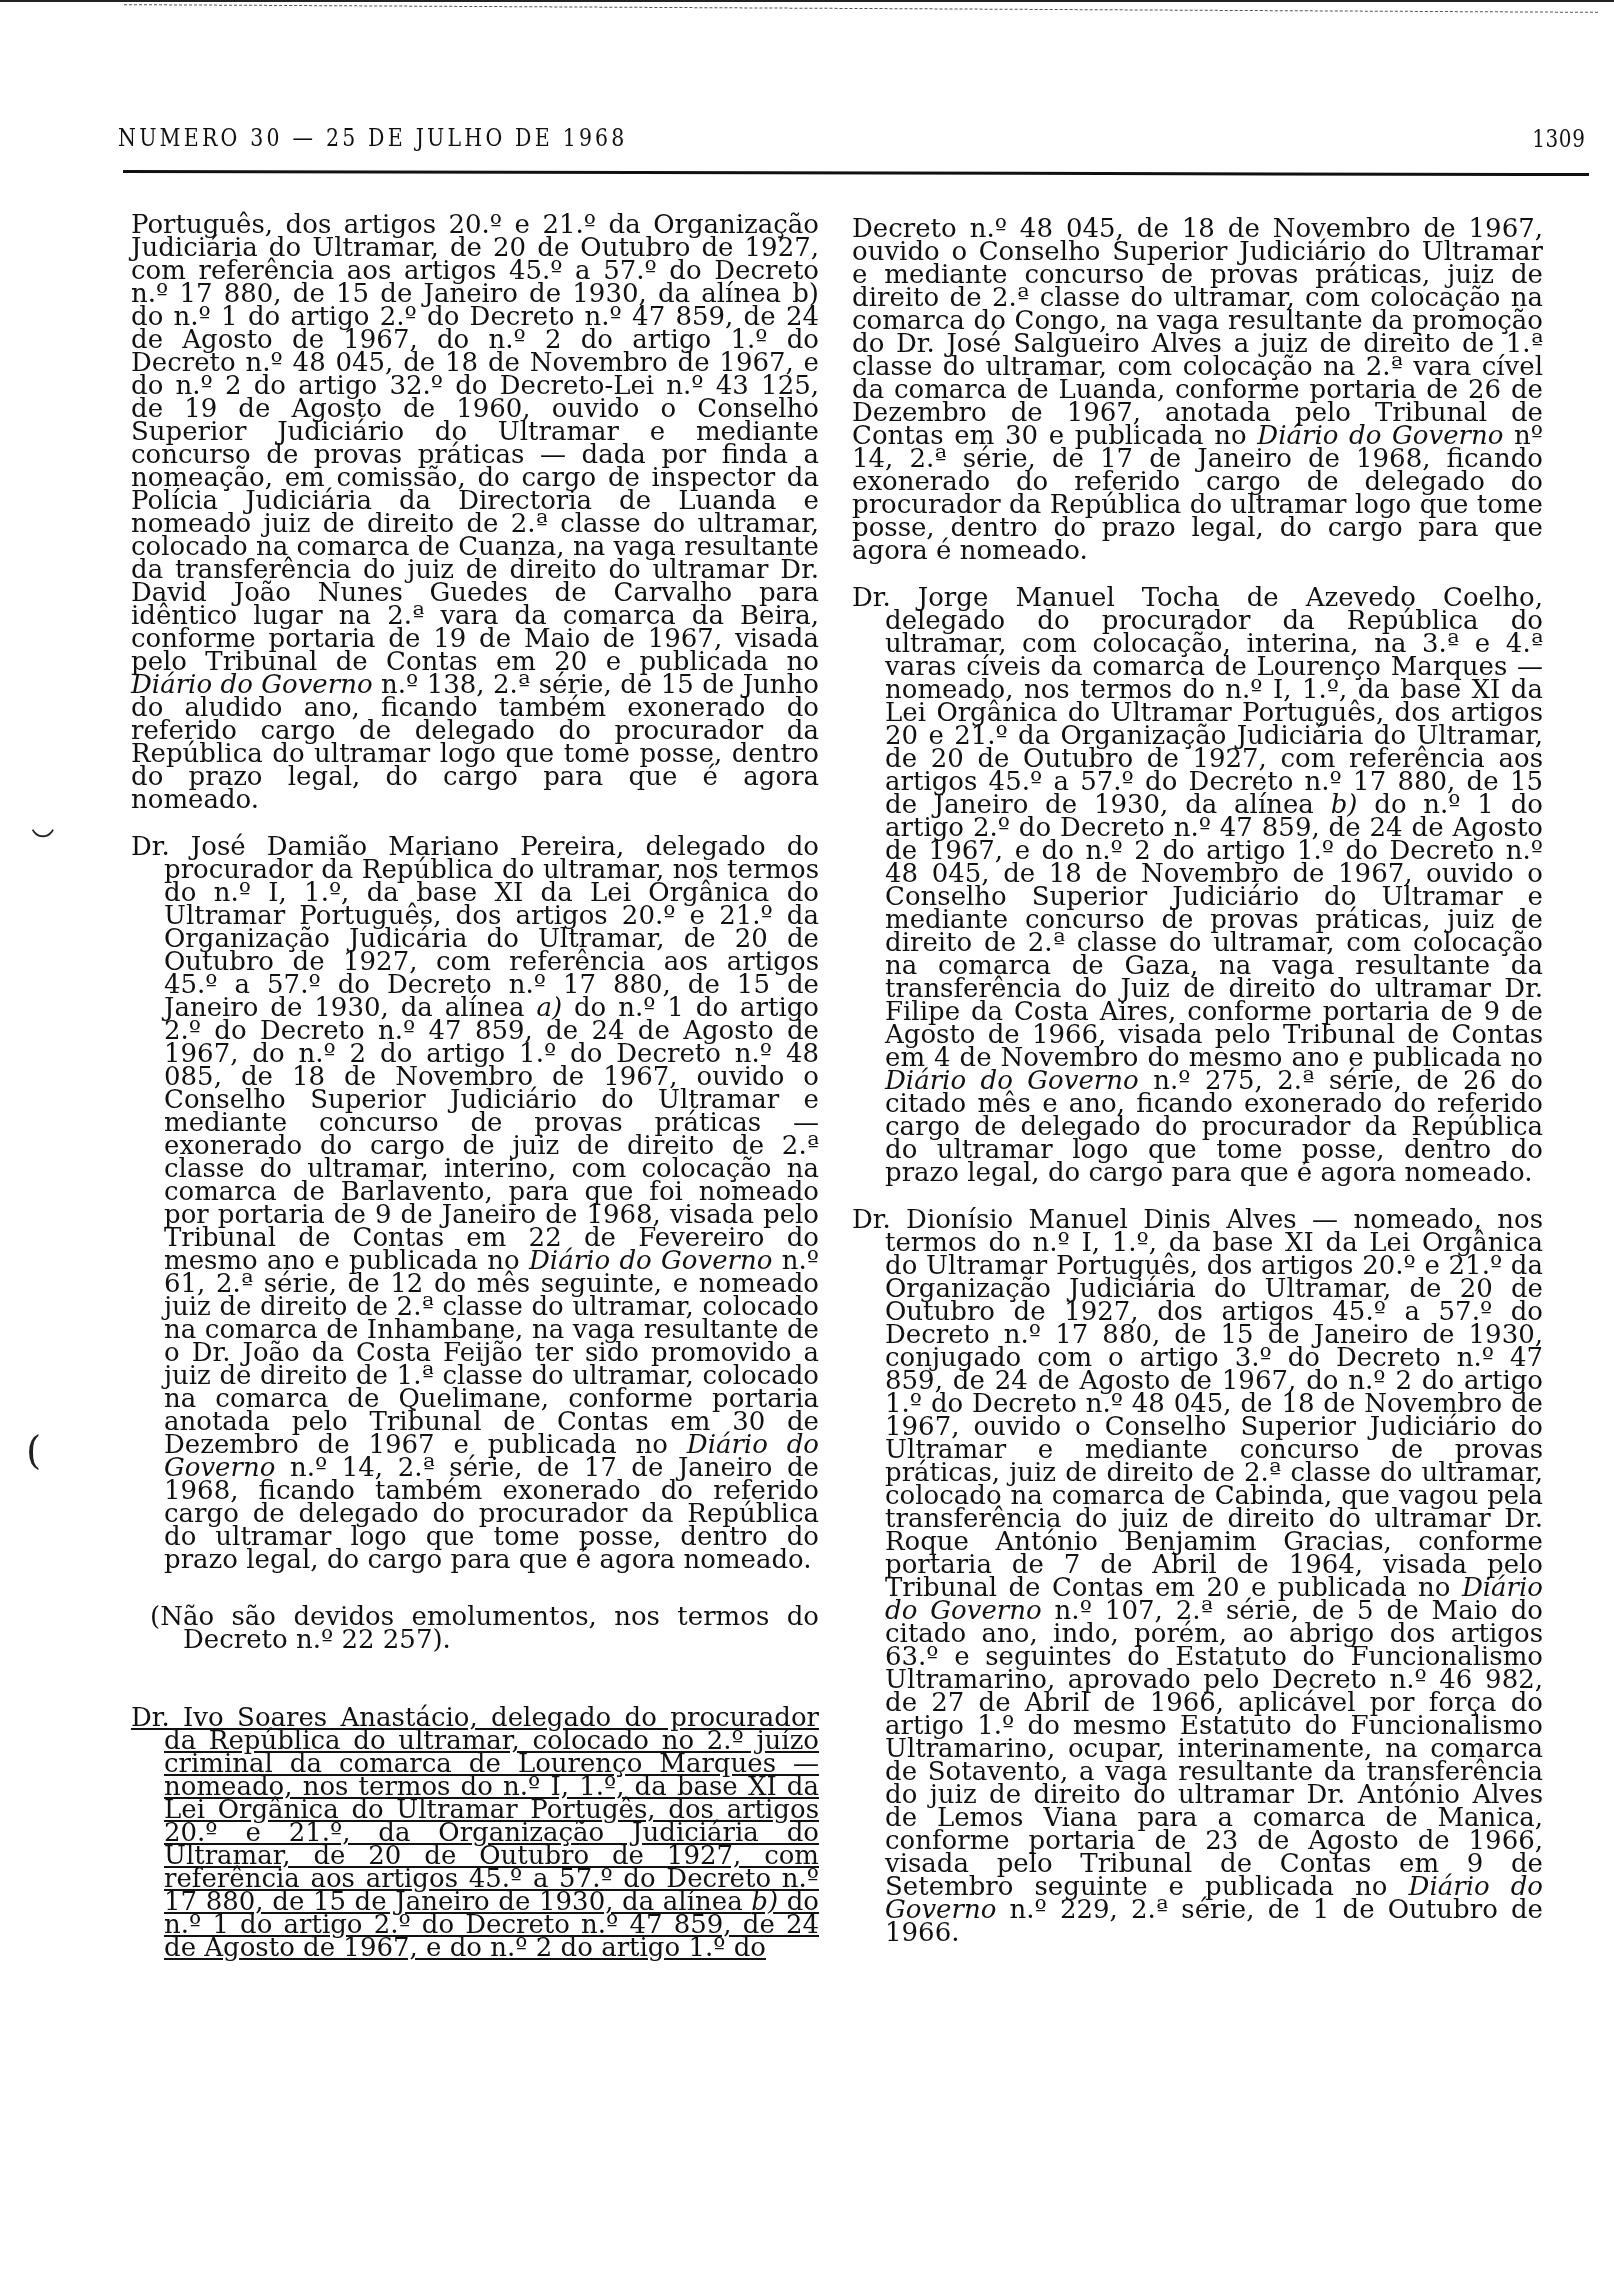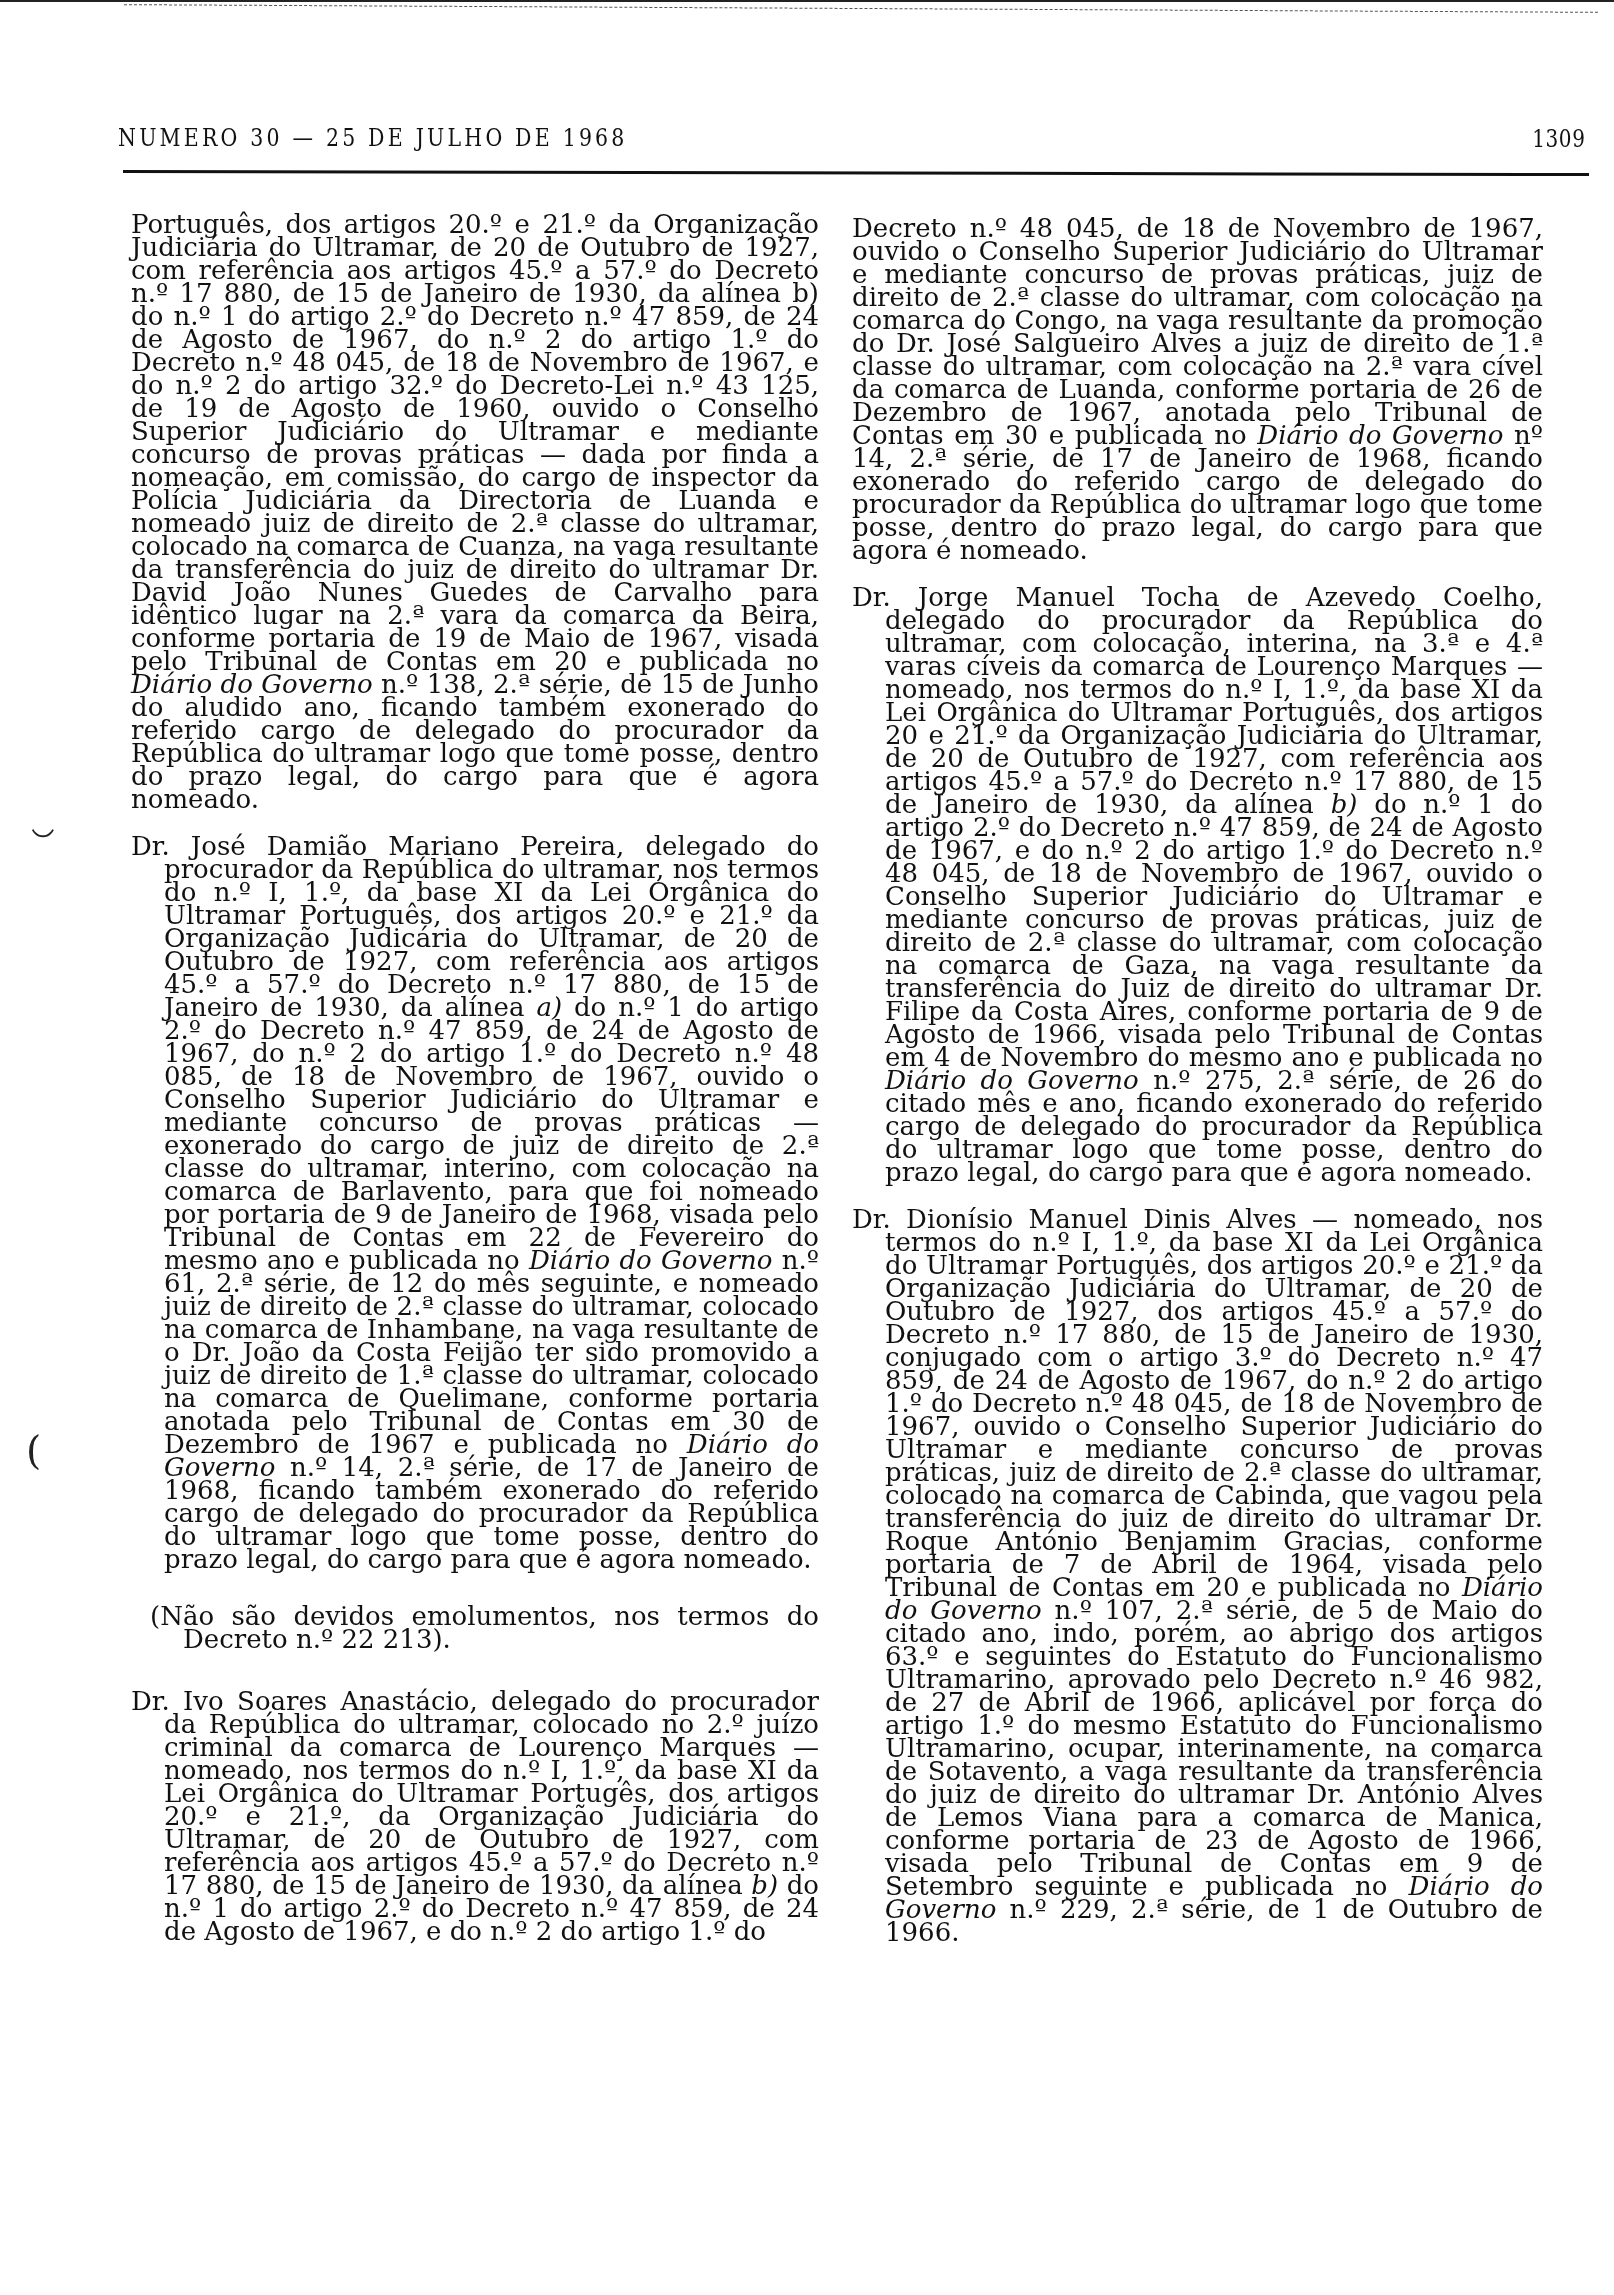--- a/index.html
+++ b/index.html
@@ -17,21 +17,21 @@
                   transform: scaleX(0.8); transform-origin: right; }
   .rule { position: absolute; left: 123px; top: 170px; width: 1466px; height: 3.3px;
           background: #111; transform: rotate(0.12deg); transform-origin: left; }
   .col { position: absolute; font-size: 26px; line-height: 23px; text-align: justify; }
   .col-left { left: 131px; top: 213px; width: 688px; }
   .col-right { left: 852px; top: 217px; width: 691px; }
   .para { margin: 0; padding-left: 33px; text-indent: -33px; hyphens: manual; }
   .para.cont { padding-left: 0; text-indent: 0; }
   .para + .para { margin-top: 24px; }
   .note { margin: 34px 0 0 0; padding-left: 52px; text-indent: -33px; }
-  .note + .para { margin-top: 39px; }
+  .note + .para { margin-top: 55px; text-decoration: underline; }
   .ital { font-style: italic; }
   .margin-mark { position: absolute; font-size: 39px; color: #222; }
 </style>
 </head>
 <body>
 
 <div class="top-edge"></div>
 <div class="top-edge2"></div>
 
 <div class="header">
@@ -41,21 +41,21 @@
 <div class="rule"></div>
 
 <span class="margin-mark" style="left:31px; top:786px;">‿</span>
 <span class="margin-mark" style="left:26px; top:1428px;">(</span>
 
 <div class="col col-left">
   <p class="para cont"><span>Português, dos artigos 20.º e 21.º da Organização Judiciária do Ultramar, de 20 de Outubro de 1927, com referência aos artigos 45.º a 57.º do Decreto n.º 17 880, de 15 de Janeiro de 1930, da alínea b) do n.º 1 do artigo 2.º do Decreto n.º 47 859, de 24 de Agosto de 1967, do n.º 2 do artigo 1.º do Decreto n.º 48 045, de 18 de Novembro de 1967, e do n.º 2 do artigo 32.º do Decreto-Lei n.º 43 125, de 19 de Agosto de 1960, ouvido o Conselho Superior Judiciário do Ultramar e mediante concurso de provas práticas — dada por finda a nomeação, em comissão, do cargo de inspector da Polícia Judiciária da Directoria de Luanda e nomeado juiz de direito de 2.ª classe do ultramar, colocado na comarca de Cuanza, na vaga resultante da transferência do juiz de direito do ultramar Dr. David João Nunes Guedes de Carvalho para idêntico lugar na 2.ª vara da comarca da Beira, conforme portaria de 19 de Maio de 1967, visada pelo Tribunal de Contas em 20 e publicada no </span><span class="ital">Diário do Governo</span><span> n.º 138, 2.ª série, de 15 de Junho do aludido ano, ficando também exonerado do referido cargo de delegado do procurador da República do ultramar logo que tome posse, dentro do prazo legal, do cargo para que é agora nomeado.</span></p>
 
   <p class="para"><span>Dr. José Damião Mariano Pereira, delegado do procurador da República do ultramar, nos termos do n.º I, 1.º, da base XI da Lei Orgânica do Ultramar Português, dos artigos 20.º e 21.º da Organização Judicária do Ultramar, de 20 de Outubro de 1927, com referência aos artigos 45.º a 57.º do Decreto n.º 17 880, de 15 de Janeiro de 1930, da alínea </span><span class="ital">a)</span><span> do n.º 1 do artigo 2.º do Decreto n.º 47 859, de 24 de Agosto de 1967, do n.º 2 do artigo 1.º do Decreto n.º 48 085, de 18 de Novembro de 1967, ouvido o Conselho Superior Judiciário do Ultramar e mediante concurso de provas práticas — exonerado do cargo de juiz de direito de 2.ª classe do ultramar, interino, com colocação na comarca de Barlavento, para que foi nomeado por portaria de 9 de Janeiro de 1968, visada pelo Tribunal de Contas em 22 de Fevereiro do mesmo ano e publicada no </span><span class="ital">Diário do Governo</span><span> n.º 61, 2.ª série, de 12 do mês seguinte, e nomeado juiz de direito de 2.ª classe do ultramar, colocado na comarca de Inhambane, na vaga resultante de o Dr. João da Costa Feijão ter sido promovido a juiz de direito de 1.ª classe do ultramar, colocado na comarca de Quelimane, conforme portaria anotada pelo Tribunal de Contas em 30 de Dezembro de 1967 e publicada no </span><span class="ital">Diário do Governo</span><span> n.º 14, 2.ª série, de 17 de Janeiro de 1968, ficando também exonerado do referido cargo de delegado do procurador da República do ultramar logo que tome posse, dentro do prazo legal, do cargo para que é agora nomeado.</span></p>
 
-  <p class="note">(Não são devidos emolumentos, nos termos do Decreto n.º 22 213).</p>
+  <p class="note">(Não são devidos emolumentos, nos termos do Decreto n.º 22 257).</p>
 
   <p class="para"><span>Dr. Ivo Soares Anastácio, delegado do procurador da República do ultramar, colocado no 2.º juízo criminal da comarca de Lourenço Marques — nomeado, nos termos do n.º I, 1.º, da base XI da Lei Orgânica do Ultramar Portugês, dos artigos 20.º e 21.º, da Organização Judiciária do Ultramar, de 20 de Outubro de 1927, com referência aos artigos 45.º a 57.º do Decreto n.º 17 880, de 15 de Janeiro de 1930, da alínea </span><span class="ital">b)</span><span> do n.º 1 do artigo 2.º do Decreto n.º 47 859, de 24 de Agosto de 1967, e do n.º 2 do artigo 1.º do</span></p>
 </div>
 
 <div class="col col-right">
   <p class="para cont"><span>Decreto n.º 48 045, de 18 de Novembro de 1967, ouvido o Conselho Superior Judiciário do Ultramar e mediante concurso de provas práticas, juiz de direito de 2.ª classe do ultramar, com colocação na comarca do Congo, na vaga resultante da promoção do Dr. José Salgueiro Alves a juiz de direito de 1.ª classe do ultramar, com colocação na 2.ª vara cível da comarca de Luanda, conforme portaria de 26 de Dezembro de 1967, anotada pelo Tribunal de Contas em 30 e publicada no </span><span class="ital">Diário do Governo</span><span> nº 14, 2.ª série, de 17 de Janeiro de 1968, ficando exonerado do referido cargo de delegado do procurador da República do ultramar logo que tome posse, dentro do prazo legal, do cargo para que agora é nomeado.</span></p>
 
   <p class="para"><span>Dr. Jorge Manuel Tocha de Azevedo Coelho, delegado do procurador da República do ultramar, com colocação, interina, na 3.ª e 4.ª varas cíveis da comarca de Lourenço Marques — nomeado, nos termos do n.º I, 1.º, da base XI da Lei Orgânica do Ultramar Português, dos artigos 20 e 21.º da Organização Judiciária do Ultramar, de 20 de Outubro de 1927, com referência aos artigos 45.º a 57.º do Decreto n.º 17 880, de 15 de Janeiro de 1930, da alínea </span><span class="ital">b)</span><span> do n.º 1 do artigo 2.º do Decreto n.º 47 859, de 24 de Agosto de 1967, e do n.º 2 do artigo 1.º do Decreto n.º 48 045, de 18 de Novembro de 1967, ouvido o Conselho Superior Judiciário do Ultramar e mediante concurso de provas práticas, juiz de direito de 2.ª classe do ultramar, com colocação na comarca de Gaza, na vaga resultante da transferência do Juiz de direito do ultramar Dr. Filipe da Costa Aires, conforme portaria de 9 de Agosto de 1966, visada pelo Tribunal de Contas em 4 de Novembro do mesmo ano e publicada no </span><span class="ital">Diário do Governo</span><span> n.º 275, 2.ª série, de 26 do citado mês e ano, ficando exonerado do referido cargo de delegado do procurador da República do ultramar logo que tome posse, dentro do prazo legal, do cargo para que é agora nomeado.</span></p>
 
   <p class="para"><span>Dr. Dionísio Manuel Dinis Alves — nomeado, nos termos do n.º I, 1.º, da base XI da Lei Orgânica do Ultramar Português, dos artigos 20.º e 21.º da Organização Judiciária do Ultramar, de 20 de Outubro de 1927, dos artigos 45.º a 57.º do Decreto n.º 17 880, de 15 de Janeiro de 1930, conjugado com o artigo 3.º do Decreto n.º 47 859, de 24 de Agosto de 1967, do n.º 2 do artigo 1.º do Decreto n.º 48 045, de 18 de Novembro de 1967, ouvido o Conselho Superior Judiciário do Ultramar e mediante concurso de provas práticas, juiz de direito de 2.ª classe do ultramar, colocado na comarca de Cabinda, que vagou pela transferência do juiz de direito do ultramar Dr. Roque António Benjamim Gracias, conforme portaria de 7 de Abril de 1964, visada pelo Tribunal de Contas em 20 e publicada no </span><span class="ital">Diário do Governo</span><span> n.º 107, 2.ª série, de 5 de Maio do citado ano, indo, porém, ao abrigo dos artigos 63.º e seguintes do Estatuto do Funcionalismo Ultramarino, aprovado pelo Decreto n.º 46 982, de 27 de Abril de 1966, aplicável por força do artigo 1.º do mesmo Estatuto do Funcionalismo Ultramarino, ocupar, interinamente, na comarca de Sotavento, a vaga resultante da transferência do juiz de direito do ultramar Dr. António Alves de Lemos Viana para a comarca de Manica, conforme portaria de 23 de Agosto de 1966, visada pelo Tribunal de Contas em 9 de Setembro seguinte e publicada no </span><span class="ital">Diário do Governo</span><span> n.º 229, 2.ª série, de 1 de Outubro de 1966.</span></p>

